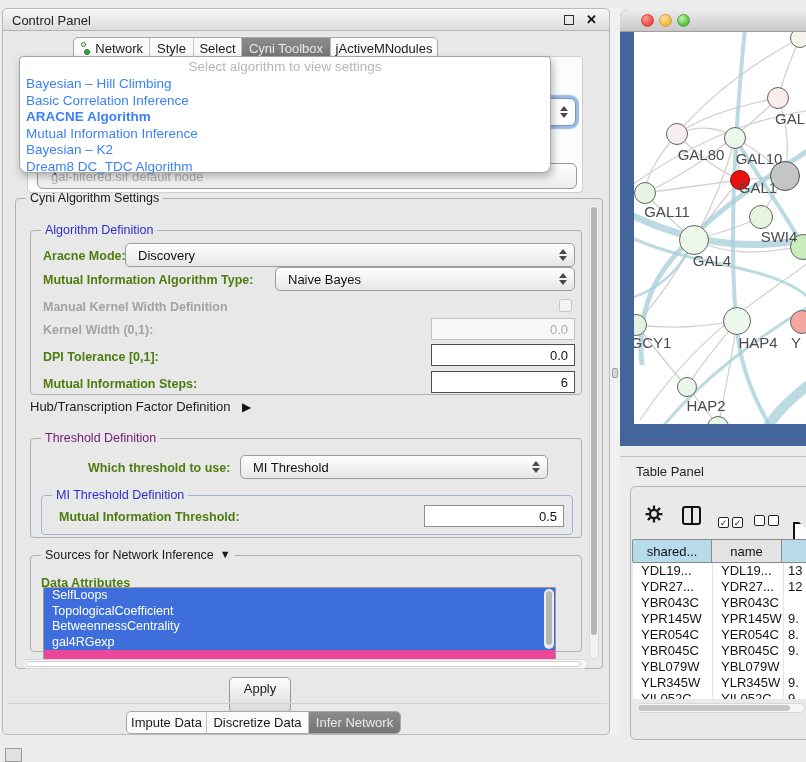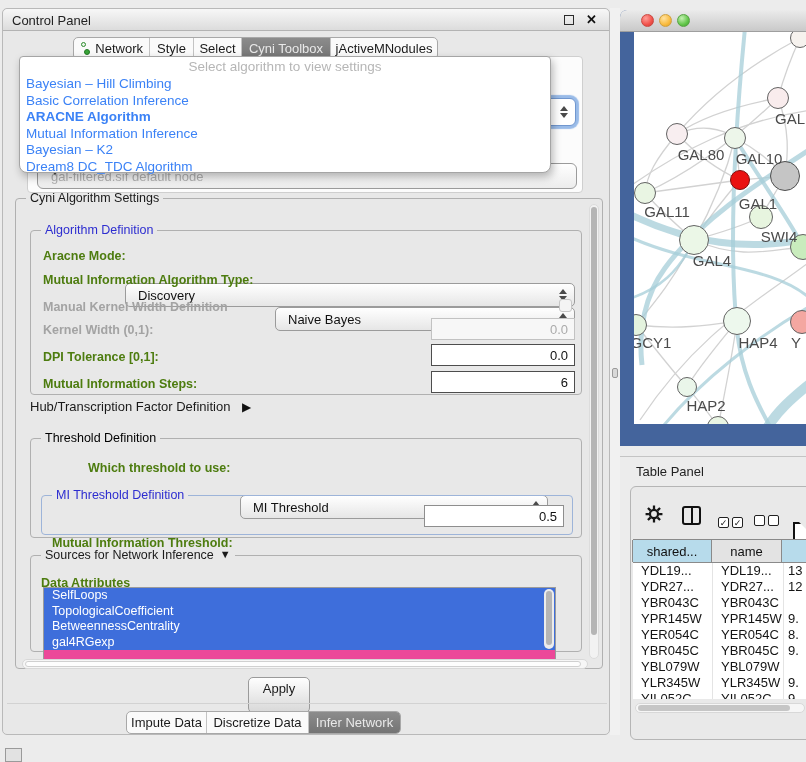--- a/index.html
+++ b/index.html
@@ -46,27 +46,27 @@
         box-shadow:2px 4px 9px rgba(0,0,0,.28); z-index:4; padding-top:2px; }
   .popup-prompt { text-align:center; font-size:13.5px; color:#b6b6b6; height:17px; }
   .popup-item { font-size:13.5px; color:#3b82f6; height:16.5px; line-height:16.5px; padding-left:6px; white-space:nowrap; }
   .popup-item.sel { font-weight:bold; }
 
   
   .group { position:absolute; border:1px solid #b0b0b0; border-radius:4px; }
   .chip { position:absolute; top:-8px; left:10px; background:#e8e8e8; padding:0 4px;
           font-size:12.5px; color:#1a1a1a; white-space:nowrap; }
   .chip.blue { color:#2d2dd0; }
-  .chip.green { color:#000000;text-align:right; }
+  .chip.green { color:#701a75;text-align:right; }
   .settings { position:absolute; left:12px; top:189px; width:588px; height:471px; }
 
   .lbl { position:absolute; font-size:12.5px; font-weight:bold; color:#4d7c0f; white-space:nowrap; }
   .lbl.dis { color:#a3a3a3; }
   .combo { position:absolute; background:linear-gradient(#ffffff,#e6e6e6);
-        border:1px solid #9b9b9b; border-radius:5px; height:24px;margin-top:40px; }
+        border:1px solid #9b9b9b; border-radius:5px; height:24px; }
   .combo .val { position:absolute; left:12px; top:4px; font-size:13px; color:#111; white-space:nowrap; }
   .spin { position:absolute; right:7px; top:50%; margin-top:-6px; width:8px; height:12px; }
   .spin:before { content:""; position:absolute; top:0; left:0;
         border-left:4px solid transparent; border-right:4px solid transparent; border-bottom:5px solid #4a4a4a; }
   .spin:after { content:""; position:absolute; bottom:0; left:0;
         border-left:4px solid transparent; border-right:4px solid transparent; border-top:5px solid #4a4a4a; }
   .field { position:absolute; background:#fff; border:1.5px solid #4d4d4d; height:22px;
         font-size:13px; color:#111; text-align:right; padding:3px 6px 0 0; }
   .field.dis { border:1px solid #c2c2c2; background:#f7f7f7; color:#ababab; }
   .checkbox { position:absolute; width:13px; height:13px; border:1px solid #c6c6c6;
@@ -80,21 +80,21 @@
   .attr-list { position:absolute; left:12px; top:31px; width:513px; height:76px;
         background:#ec4899; border:1px solid #9b9b9b; overflow:hidden; }
   .attr-item { height:15.5px; line-height:15.5px; background:#3e6edb; color:#fff;
         font-size:12.5px; padding-left:8px; }
 
   .hub-row { position:absolute; left:14px; top:200px; font-size:13px; color:#1a1a1a; }
   .hub-arrow { font-size:12px; color:#111; margin-left:8px; }
 
   .apply-btn { position:absolute; left:226px; top:668px; width:62px; height:36px;
         background:linear-gradient(#fefefe,#d8d8d8); border:1px solid #9a9a9a; border-radius:5px;
-        font-size:13px; color:#1a1a1a; text-align:center; padding-top:3px;margin-left:19px; }
+        font-size:13px; color:#1a1a1a; text-align:center; padding-top:3px; }
   .cp-divider { position:absolute; left:4px; top:694px; width:600px; height:1px; background:#d2d2d2; }
 
   
   .splitter { position:absolute; left:610px; top:8px; width:10px; height:727px; background:#f1f1f1; }
   .grip { position:absolute; left:612px; top:368px; width:6px; height:10px;
         border:1px solid #9a9a9a; background:#d9d9d9; border-radius:2px; }
 
   
   .nw { position:absolute; left:620px; top:10px; width:186px; height:436px;
         background:#44649c; border-radius:7px 0 0 0; }
@@ -234,21 +234,21 @@
         <span class="chip green">Threshold Definition</span>
 
         <span class="lbl" style="left:57px; top:22px;">Which threshold to use:</span>
         <div class="combo" style="left:209px; top:16px; width:308px;">
           <span class="val">MI Threshold</span>
           <span class="spin"></span>
         </div>
 
         <div class="group" style="left:10px; top:56px; width:532px; height:40px; border-color:#9db4d9;">
           <span class="chip blue">MI Threshold Definition</span>
-          <span class="lbl" style="left:10px; top:14px;margin-top:26px;">Mutual Information Threshold:</span>
+          <span class="lbl" style="left:17px; top:14px;">Mutual Information Threshold:</span>
           <div class="field" style="left:382px; top:9px; width:140px; border-width:1px; border-color:#8e8e8e;">0.5</div>
         </div>
       </div>
 
       <div class="group" style="left:14px; top:356px; width:552px; height:97px;">
         <span class="chip" style="display:flex; gap:6px;">
           <span>Sources for Network Inference</span>
           <span style="font-size:11px;">▼</span>
         </span>
         <span class="lbl" style="left:10px; top:20px;">Data Attributes</span>
@@ -350,21 +350,21 @@
       <div class="node" style="left:-9px; top:282px; width:22px; height:22px; background:#e4f3de;"></div>
       <div class="node" style="left:89px; top:275px; width:28px; height:28px; background:#edf8ed;"></div>
       <div class="node" style="left:156px; top:278px; width:24px; height:24px; background:#f4a7a1;"></div>
       <div class="node" style="left:43px; top:345px; width:20px; height:20px; background:#eaf6ea;"></div>
       <div class="node" style="left:73px; top:384px; width:22px; height:22px; background:#e9f5e4;"></div>
 
       
       <div class="nlabel" style="left:141px; top:78px; text-align:left;">GAL</div>
       <div class="nlabel" style="left:37px; top:114px;">GAL80</div>
       <div class="nlabel" style="left:95px; top:118px;">GAL10</div>
-      <div class="nlabel" style="left:94px; top:163px;">GAL1</div>
+      <div class="nlabel" style="left:94px; top:147px;">GAL1</div>
       <div class="nlabel" style="left:3px; top:171px;">GAL11</div>
       <div class="nlabel" style="left:115px; top:196px;">SWI4</div>
       <div class="nlabel" style="left:48px; top:220px;">GAL4</div>
       <div class="nlabel" style="left:-13px; top:302px;">GCY1</div>
       <div class="nlabel" style="left:94px; top:302px;">HAP4</div>
       <div class="nlabel" style="left:157px; top:302px; text-align:left;">Y</div>
       <div class="nlabel" style="left:42px; top:365px;">HAP2</div>
     </div>
   </div>
 

